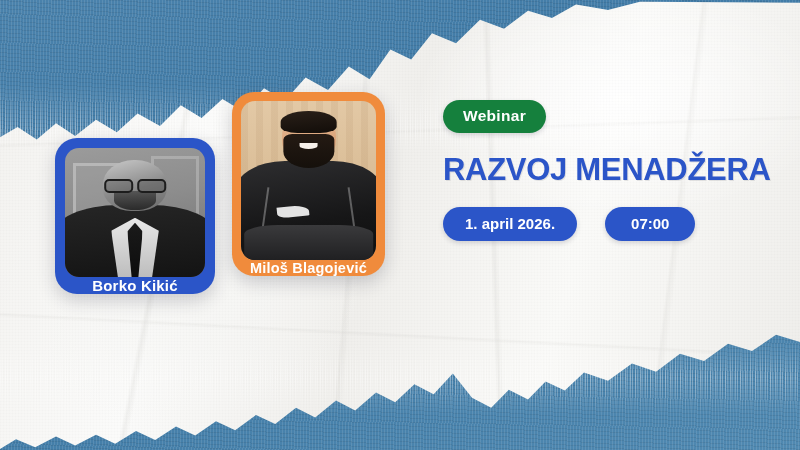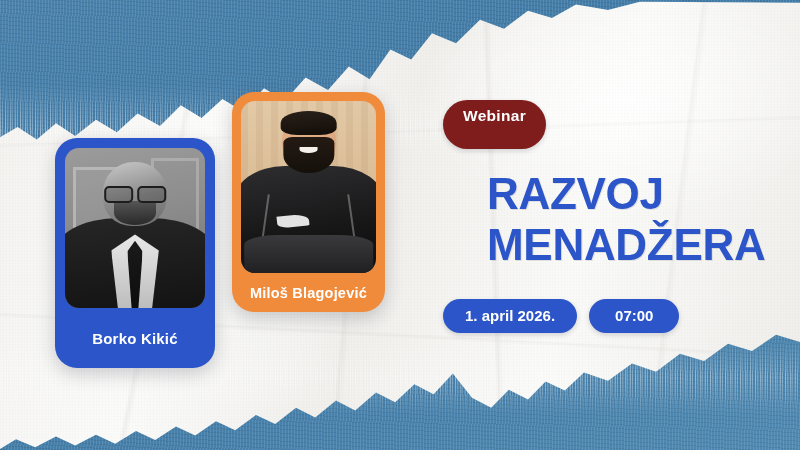--- a/index.html
+++ b/index.html
@@ -123,30 +123,30 @@
     display: flex;
     align-items: center;
     justify-content: center;
     color: #ffffff;
     font-weight: bold;
     letter-spacing: .2px;
     white-space: nowrap;
   }
 
   #card-borko {
-    left: 55px; top: 138px; width: 160px; height: 230px;
+    left: 55px; top: 138px; width: 160px; height: 156px;
     background: #2b55c8;
     padding: 10px 10px 0 10px;
     box-sizing: border-box;
   }
   #card-borko .photo { width: 140px; height: 160px; }
   #card-borko .nameplate { font-size: 15px; }
 
   #card-milos {
-    left: 232px; top: 92px; width: 153px; height: 220px;
+    left: 232px; top: 92px; width: 153px; height: 184px;
     background: #f08b3c;
     padding: 9px 9px 0 9px;
     box-sizing: border-box;
   }
   #card-milos .photo { width: 135px; height: 172px; }
   #card-milos .nameplate { font-size: 14.5px; }
 
   
   .photo-borko { background: linear-gradient(170deg,#9b9b9b 0%,#8d8d8d 40%,#6f6f6f 100%); }
   .pb-wall-a { position:absolute; left:6%; top:12%; width:34%; height:46%;
@@ -213,39 +213,38 @@
     display: inline-flex;
     align-items: center;
     justify-content: center;
     border-radius: 999px;
     color: #ffffff;
     font-weight: bold;
     white-space: nowrap;
     box-shadow: 0 2px 5px rgba(40,40,60,.18);
   }
   #webinar-badge {
-    background: #7f1d1d;
+    background: #15803d;
     font-size: 15.5px;
-    padding: 7px 20px 24px;
+    padding: 7px 20px 8px;
     letter-spacing: .3px;
   }
 
   #headline {
     margin-top: 19px;
     font-weight: bold;
-    font-size: 44px;
+    font-size: 31px;
     line-height: 1.17;
     letter-spacing: -0.3px;
     text-shadow: 1px 1px 0 rgba(120,120,130,.18);
-    margin-left: 44px;
   }
   .hl-blue   { color: #2b55c8; display: block; }
   .hl-orange { color: #f0903c; display: block; }
 
-  #meta-row { margin-top: 28px; display: flex; gap: 12px; }
+  #meta-row { margin-top: 19px; display: flex; gap: 28px; }
   .meta-pill {
     background: #2b55c8;
     font-size: 15px;
     padding: 8px 22px 9px;
   }
   #time-badge { padding-left: 26px; padding-right: 26px; }
 </style>
 </head>
 <body>
 

